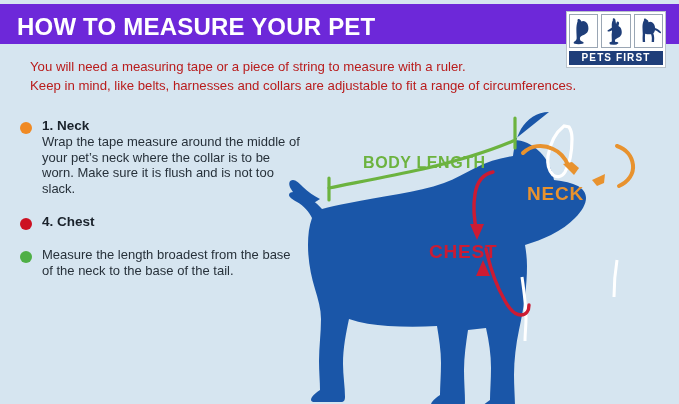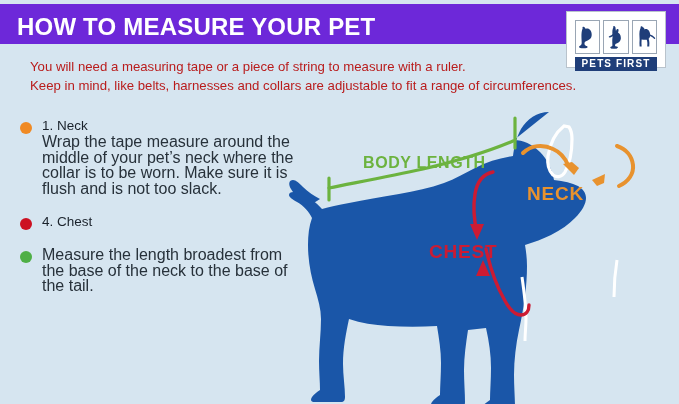--- a/index.html
+++ b/index.html
@@ -43,21 +43,21 @@
   
   #logo {
     position: absolute;
     left: 566px;
     top: 11px;
     width: 100px;
     height: 57px;
     background: #ffffff;
     border: 1px solid #b9c3cc;
     box-sizing: border-box;
-    padding: 8px;
+    padding: 2px;
   }
   #logo-panels {
     display: flex;
     gap: 3px;
     height: 34px;
   }
   .logo-panel {
     flex: 1;
     border: 1px solid #9aa6b4;
     box-sizing: border-box;
@@ -106,26 +106,26 @@
   .step-dot {
     position: absolute;
     left: 2px;
     top: 4px;
     width: 12px;
     height: 12px;
     border-radius: 50%;
   }
   .step-title {
     font-size: 13.5px;
-    font-weight: normal;
+    font-weight: bold;
     color: #1a222b;
     margin-bottom: 1px;
   }
   .step-body {
-    font-size: 16px;
+    font-size: 13px;
     line-height: 15.5px;
     color: #27313a;
   }
 
   
   #illustration {
     position: absolute;
     left: 287px;
     top: 100px;
     width: 379px;

